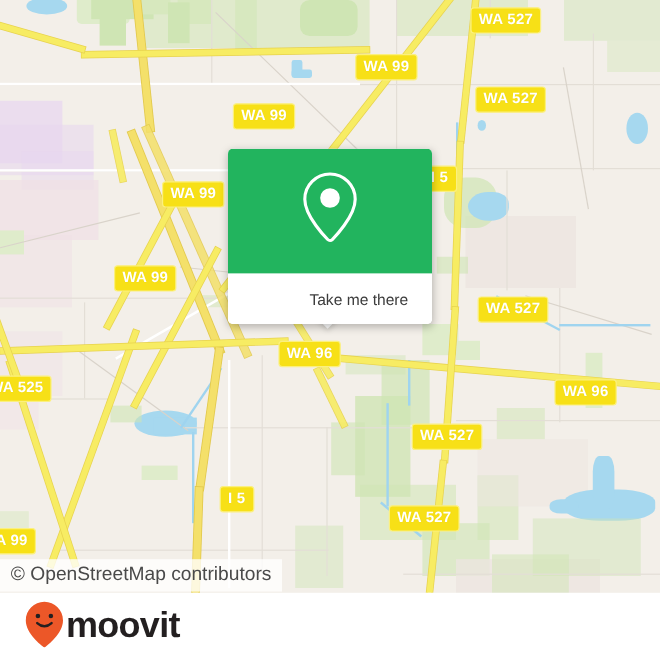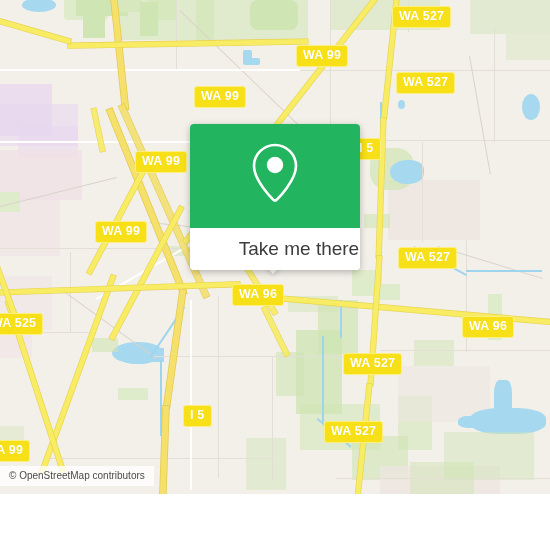--- a/index.html
+++ b/index.html
@@ -95,21 +95,21 @@
     align-items: center;
     justify-content: center;
   }
   #callout-label {
     height: 42px;
     display: flex;
     align-items: center;
     justify-content: center;
     background: #ffffff;
     color: #3c3c3c;
-    font-size: 19px;
+    font-size: 13px;
     padding-left: 48px;
   }
   #callout-tip {
     position: absolute;
     left: 264px;
     top: 265px;
     width: 0; height: 0;
     border-left: 9px solid transparent;
     border-right: 9px solid transparent;
     border-top: 9px solid #ffffff;
@@ -117,21 +117,21 @@
   }
 
   
   #attribution {
     position: absolute;
     left: 0;
     top: 466px;
     padding: 4px 9px 5px 9px;
     background: rgba(255,255,255,0.78);
     color: #4a4a4a;
-    font-size: 10px;
+    font-size: 16px;
     line-height: 1.1;
     white-space: nowrap;
   }
 
   
   #bottombar {
     position: absolute;
     left: 0;
     top: 494px;
     width: 550px;
@@ -341,15 +341,26 @@
           </svg>
         </span>
       </div>
       <div id="callout-label">Take me there</div>
     </div>
 
     <div id="attribution">© OpenStreetMap contributors</div>
   </div>
 
   <div id="bottombar">
+    <div id="brand">
+      <span>
+        <svg width="34" height="40" viewBox="0 0 34 40" aria-hidden="true">
+          <path d="M17 1.5 C8.4 1.5 1.5 8.4 1.5 17 c0 10.9 13.4 21 14 21.5 a2 2 0 0 0 3 0 C19.1 38 32.5 27.9 32.5 17 32.5 8.4 25.6 1.5 17 1.5 z" fill="#ec5728"></path>
+          <circle cx="11.6" cy="13.4" r="1.9" fill="#231f20"></circle>
+          <circle cx="22.4" cy="13.4" r="1.9" fill="#231f20"></circle>
+          <path d="M11 19.2 q6 5.4 12 0" fill="none" stroke="#231f20" stroke-width="2" stroke-linecap="round"></path>
+        </svg>
+      </span>
+      <span id="brand-word">moovit</span>
+    </div>
   </div>
 
 </div>
 
 </body></html>

